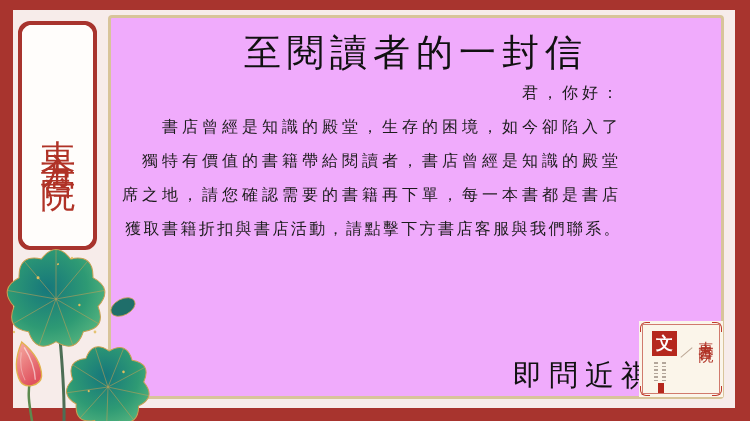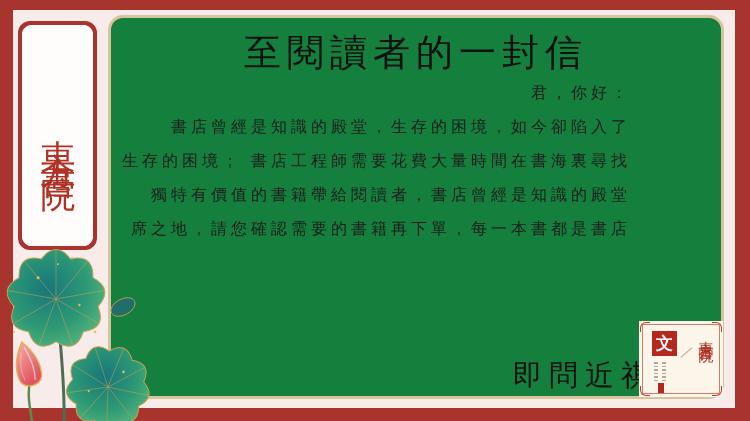--- a/index.html
+++ b/index.html
@@ -8,21 +8,21 @@
     width:750px; height:421px; position:relative; overflow:hidden;
     background:#a8342e;
     font-family:"DejaVu Serif","Liberation Serif",serif;
   }
   .mat {
     position:absolute; left:13px; top:10px; width:722px; height:398px;
     background:#f7ecea; z-index:1;
   }
   .panel {
     position:absolute; left:108px; top:15px; width:610px; height:378px;
-    background:#15803d; border:3px solid #d8c49a; border-radius:15px;
+    background:#f0abfc; border:3px solid #d8c49a; border-radius:4px;
     z-index:10;
   }
   .letter-title {
     position:absolute; top:10px; left:0; width:100%; text-align:center;
     font-size:37px; letter-spacing:6px; color:#111; white-space:nowrap;
   }
   .body-block { position:absolute; left:11px; top:58px; z-index:12; }
   .line {
     font-size:16px; letter-spacing:4px; line-height:34px;
     white-space:nowrap; color:#1c1c1c;text-align:right;
@@ -83,23 +83,23 @@
 <body>
 
 <div class="mat"></div>
 
 <div class="panel">
   <div class="letter-title">至閱讀者的一封信</div>
 
   <div class="body-block">
     <div class="line">君，你好：</div>
     <div class="line">　　書店曾經是知識的殿堂，生存的困境，如今卻陷入了</div>
-    <div class="line">生存的困境； 書店工程師需要花費大量時間在書海裏尋找</div>
     <div class="line">獨特有價值的書籍帶給閱讀者，書店曾經是知識的殿堂</div>
     <div class="line">席之地，請您確認需要的書籍再下單，每一本書都是書店</div>
+    <div class="line tight">獲取書籍折扣與書店活動，請點擊下方書店客服與我們聯系。</div>
   </div>
 
   <div class="closing">即問近祺</div>
 
   <div class="logo">
     <span class="lc tl"></span>
     <span class="lc tr"></span>
     <span class="lc bl"></span>
     <span class="lc br"></span>
     <div class="logo-frame"></div>

